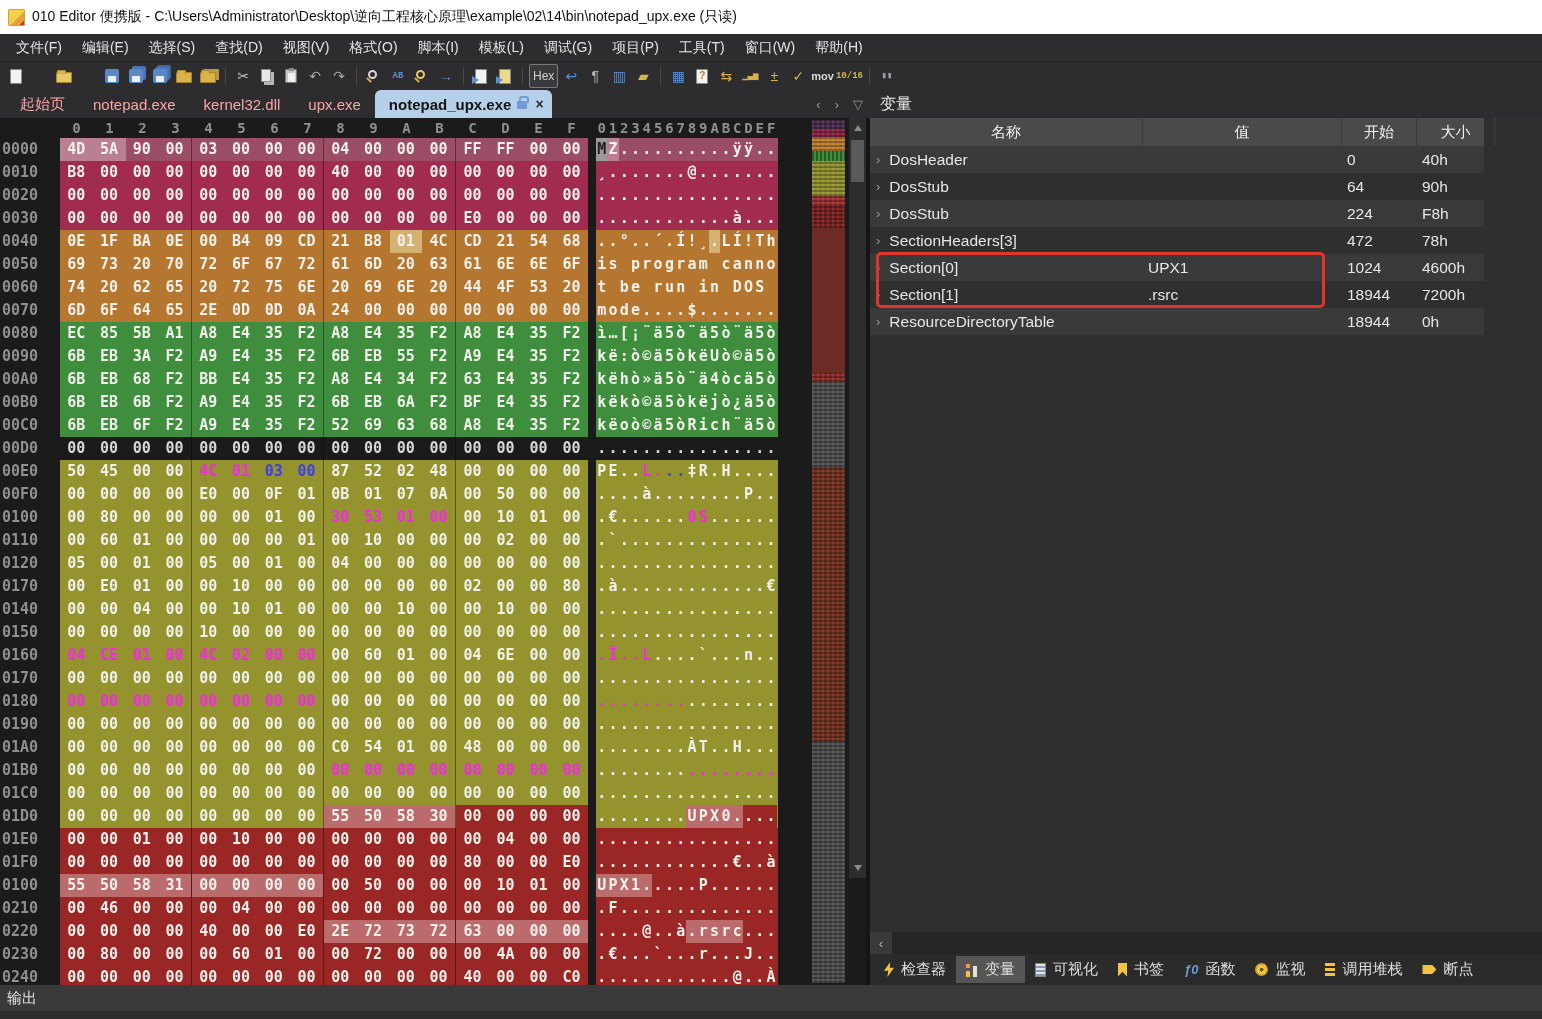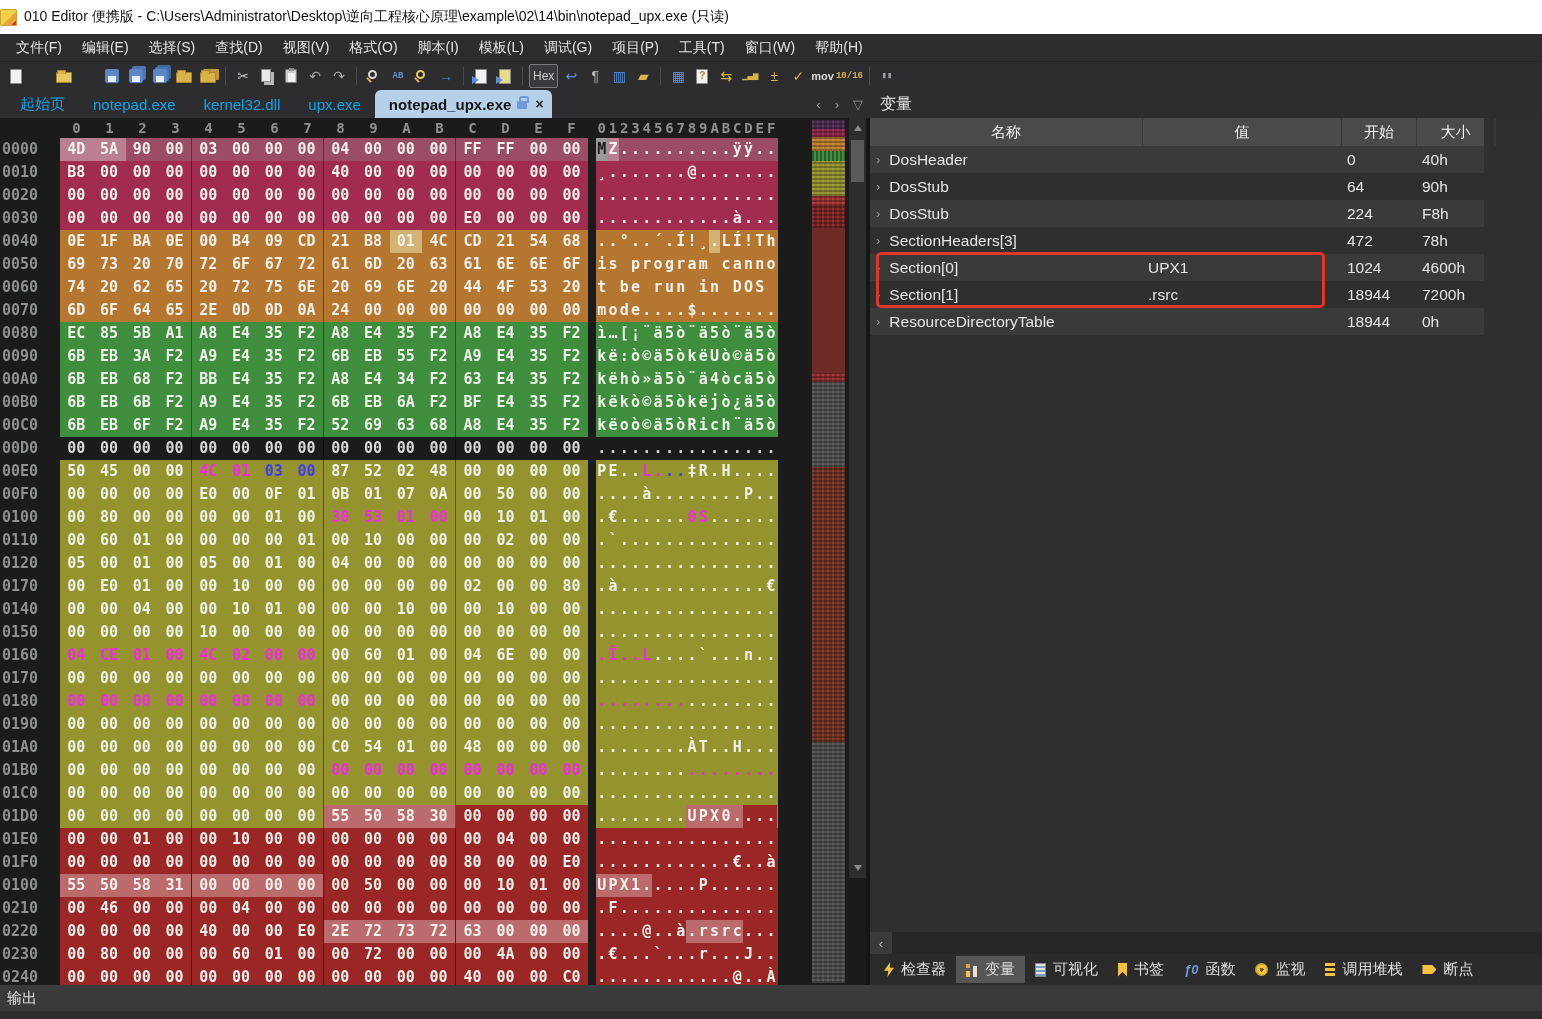--- a/index.html
+++ b/index.html
@@ -1,21 +1,21 @@
 <!DOCTYPE html>
 <html><head>
 <meta charset="utf-8">
 <style>
   * { margin:0; padding:0; box-sizing:border-box; }
   html,body { background:#1b1b1b; }
   body { font-family:"Liberation Sans", sans-serif; }
   #window { position:relative; width:1542px; height:1019px; overflow:hidden; background:#1b1b1b; }
 
   
-  .titlebar { position:absolute; left:0; top:0; width:1542px; height:34px; background:#ffffff; display:flex; align-items:center; }
+  .titlebar { position:absolute; left:0; top:0; width:1542px; height:34px; background:#ffffff; display:flex; align-items:center; padding-left:8px; }
   .app-icon { width:17px; height:17px; margin-right:7px; border-radius:2px;
     background:linear-gradient(135deg,#f5d04a 0 55%, #e8a23c 55% 80%, #c0392b 80%); box-shadow:0 0 0 1px #caa53a inset; }
   .title-text { font-size:14px; color:#111; white-space:nowrap; }
 
   
   .menubar { position:absolute; left:0; top:34px; width:1542px; height:28px; background:#2d2d30; display:flex; align-items:center; padding-left:6px; border-bottom:1px solid #242426; }
   .menu-item { color:#e4e4e4; font-size:14px; padding:4px 10px; cursor:default; }
 
   
   .toolbar { position:absolute; left:0; top:62px; width:1542px; height:28px; background:#2d2d30; display:flex; align-items:center; padding-left:4px; }
@@ -46,21 +46,21 @@
   .ic.paste { width:12px; height:14px; background:#c9c9c9; border:1px solid #7a7a7a; border-radius:1px; }
   .ic.paste::before { content:""; position:absolute; top:-2px; left:3px; width:5px; height:3px; background:#8a8a8a; }
   .ic.paste::after { content:""; position:absolute; left:2px; top:3px; width:7px; height:9px; background:#f0f0f0; }
   .ic.magnifier { width:9px; height:9px; border:2px solid #d8d8d8; border-radius:50%; margin:-3px 3px 0 0; }
   .ic.magnifier::after { content:""; position:absolute; left:-4px; bottom:-4px; width:6px; height:2px; background:#d9b34a; transform:rotate(45deg); }
   .ic.magnifier.repl { border-color:#e6c766; }
 
   
   .tabbar { position:absolute; left:0; top:90px; width:1542px; height:28px; background:#2d2d30; display:flex; align-items:flex-end; }
   .tabs-area { display:flex; align-items:flex-end; height:28px; padding-left:6px; flex:0 0 auto; }
-  .tab { height:28px; display:flex; align-items:center; padding:0 14px; color:#0ea5e9; font-size:15px; white-space:nowrap; }
+  .tab { height:28px; display:flex; align-items:center; padding:0 14px; color:#fca5a5; font-size:15px; white-space:nowrap; }
   .tab.active { background:#b7d0ea; border-radius:6px 6px 0 0; color:#141414; font-weight:bold; padding-right:8px; }
   .lock-icon { display:inline-block; position:relative; width:10px; height:8px; background:#6f9bd8; border-radius:1px; margin:2px 2px 0 6px; }
   .lock-icon::before { content:""; position:absolute; top:-5px; left:2px; width:6px; height:5px; border:2px solid #6f9bd8; border-bottom:none; border-radius:3px 3px 0 0; }
   .tab-close { margin-left:6px; color:#2a2a2a; font-size:14px; font-weight:bold; }
   .tab-scrolls { margin-left:auto; display:flex; align-items:center; height:28px; }
   .sbtn { color:#9a9a9a; font-size:13px; padding:0 7px; }
   .panel-title-slot { width:672px; flex:0 0 auto; display:flex; align-items:center; height:28px; padding-left:10px; }
   .panel-title { color:#e8e8e8; font-size:16px; }
 
   

